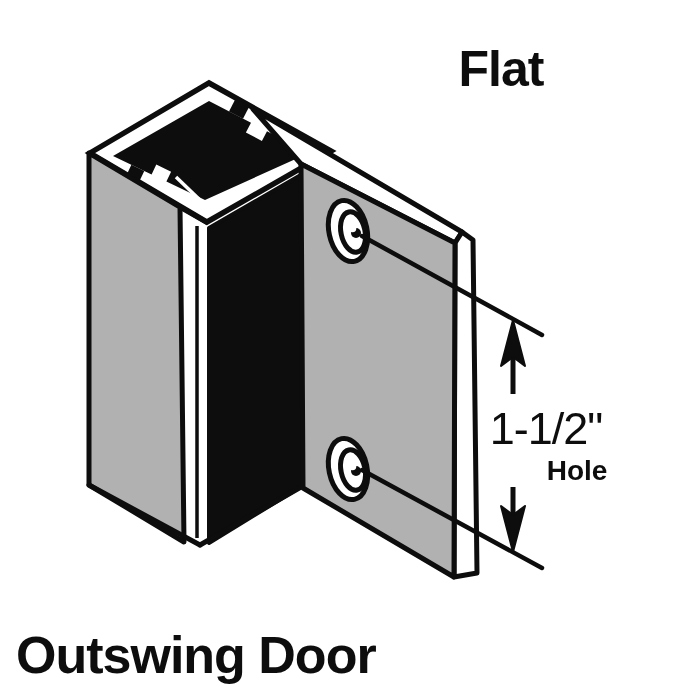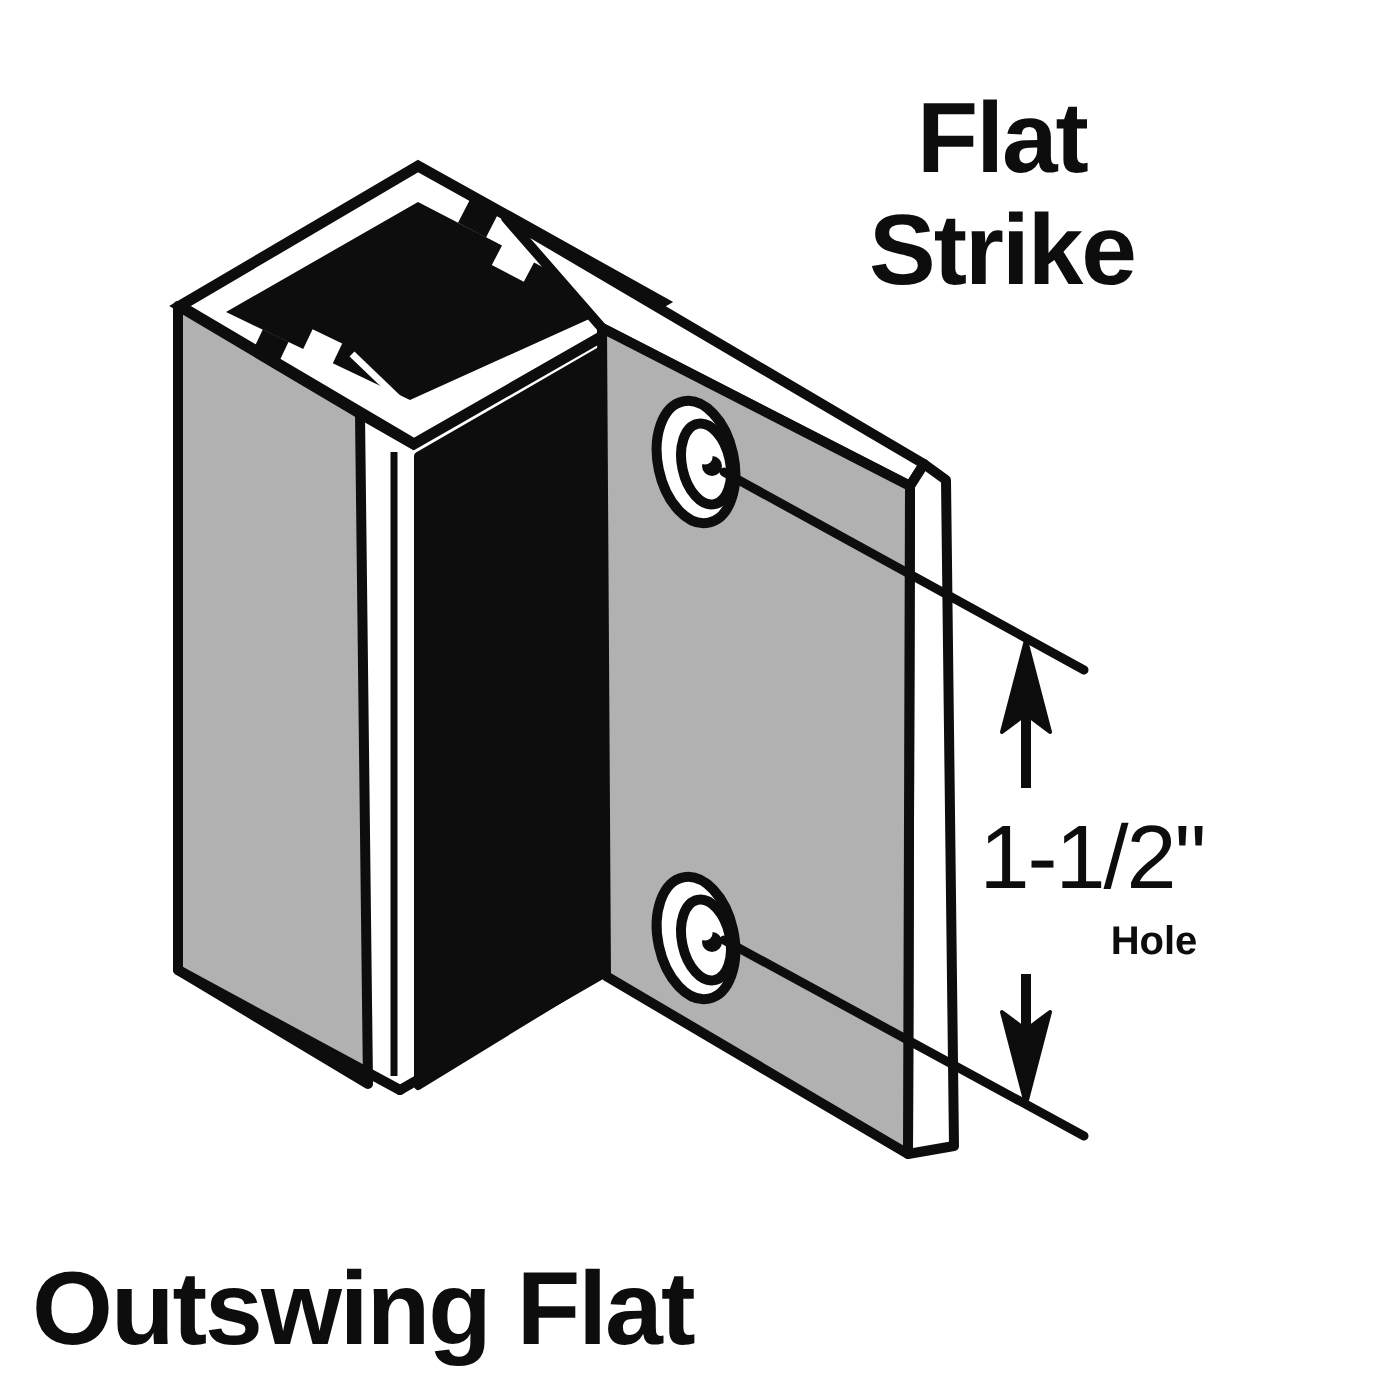--- a/index.html
+++ b/index.html
@@ -17,21 +17,21 @@
     font-size:50px;font-weight:bold;line-height:56px;
     text-align:center;letter-spacing:-1px;
   }
   .dim-value{
     left:468px;top:371px;width:156px;
     font-size:45px;font-weight:400;line-height:46px;
     text-align:center;letter-spacing:-1px;
   }
   .dim-label{
     left:506px;top:420px;width:142px;
-    font-size:20px;font-weight:bold;line-height:32px;
+    font-size:28px;font-weight:bold;line-height:32px;
     text-align:center;
   }
   .caption{
     left:16px;top:591px;width:500px;
     font-size:52px;font-weight:bold;line-height:58px;
     text-align:left;letter-spacing:-1px;
   }
 </style>
 </head>
 <body style="background: rgb(255, 255, 255);">
@@ -99,23 +99,22 @@
 
       <g>
         <line x1="513" y1="452" x2="513" y2="481" style="stroke:var(--ink);stroke-width:5;"></line>
         <polygon points="513,517 525,471 513,480 501,471" style="fill:var(--ink);stroke:var(--ink);stroke-width:2;stroke-linejoin:round;"></polygon>
       </g>
     </g>
   </svg>
 
   <div class="label heading">
     <div>Flat</div>
-    <div>Strike</div>
   </div>
 
   <div class="label dim-value">1-1/2"</div>
 
   <div class="label dim-label">
     <div>Hole</div>
   </div>
 
-  <div class="label caption">Outswing Flat</div>
+  <div class="label caption">Outswing Door</div>
 </div>
 
 </body></html>

